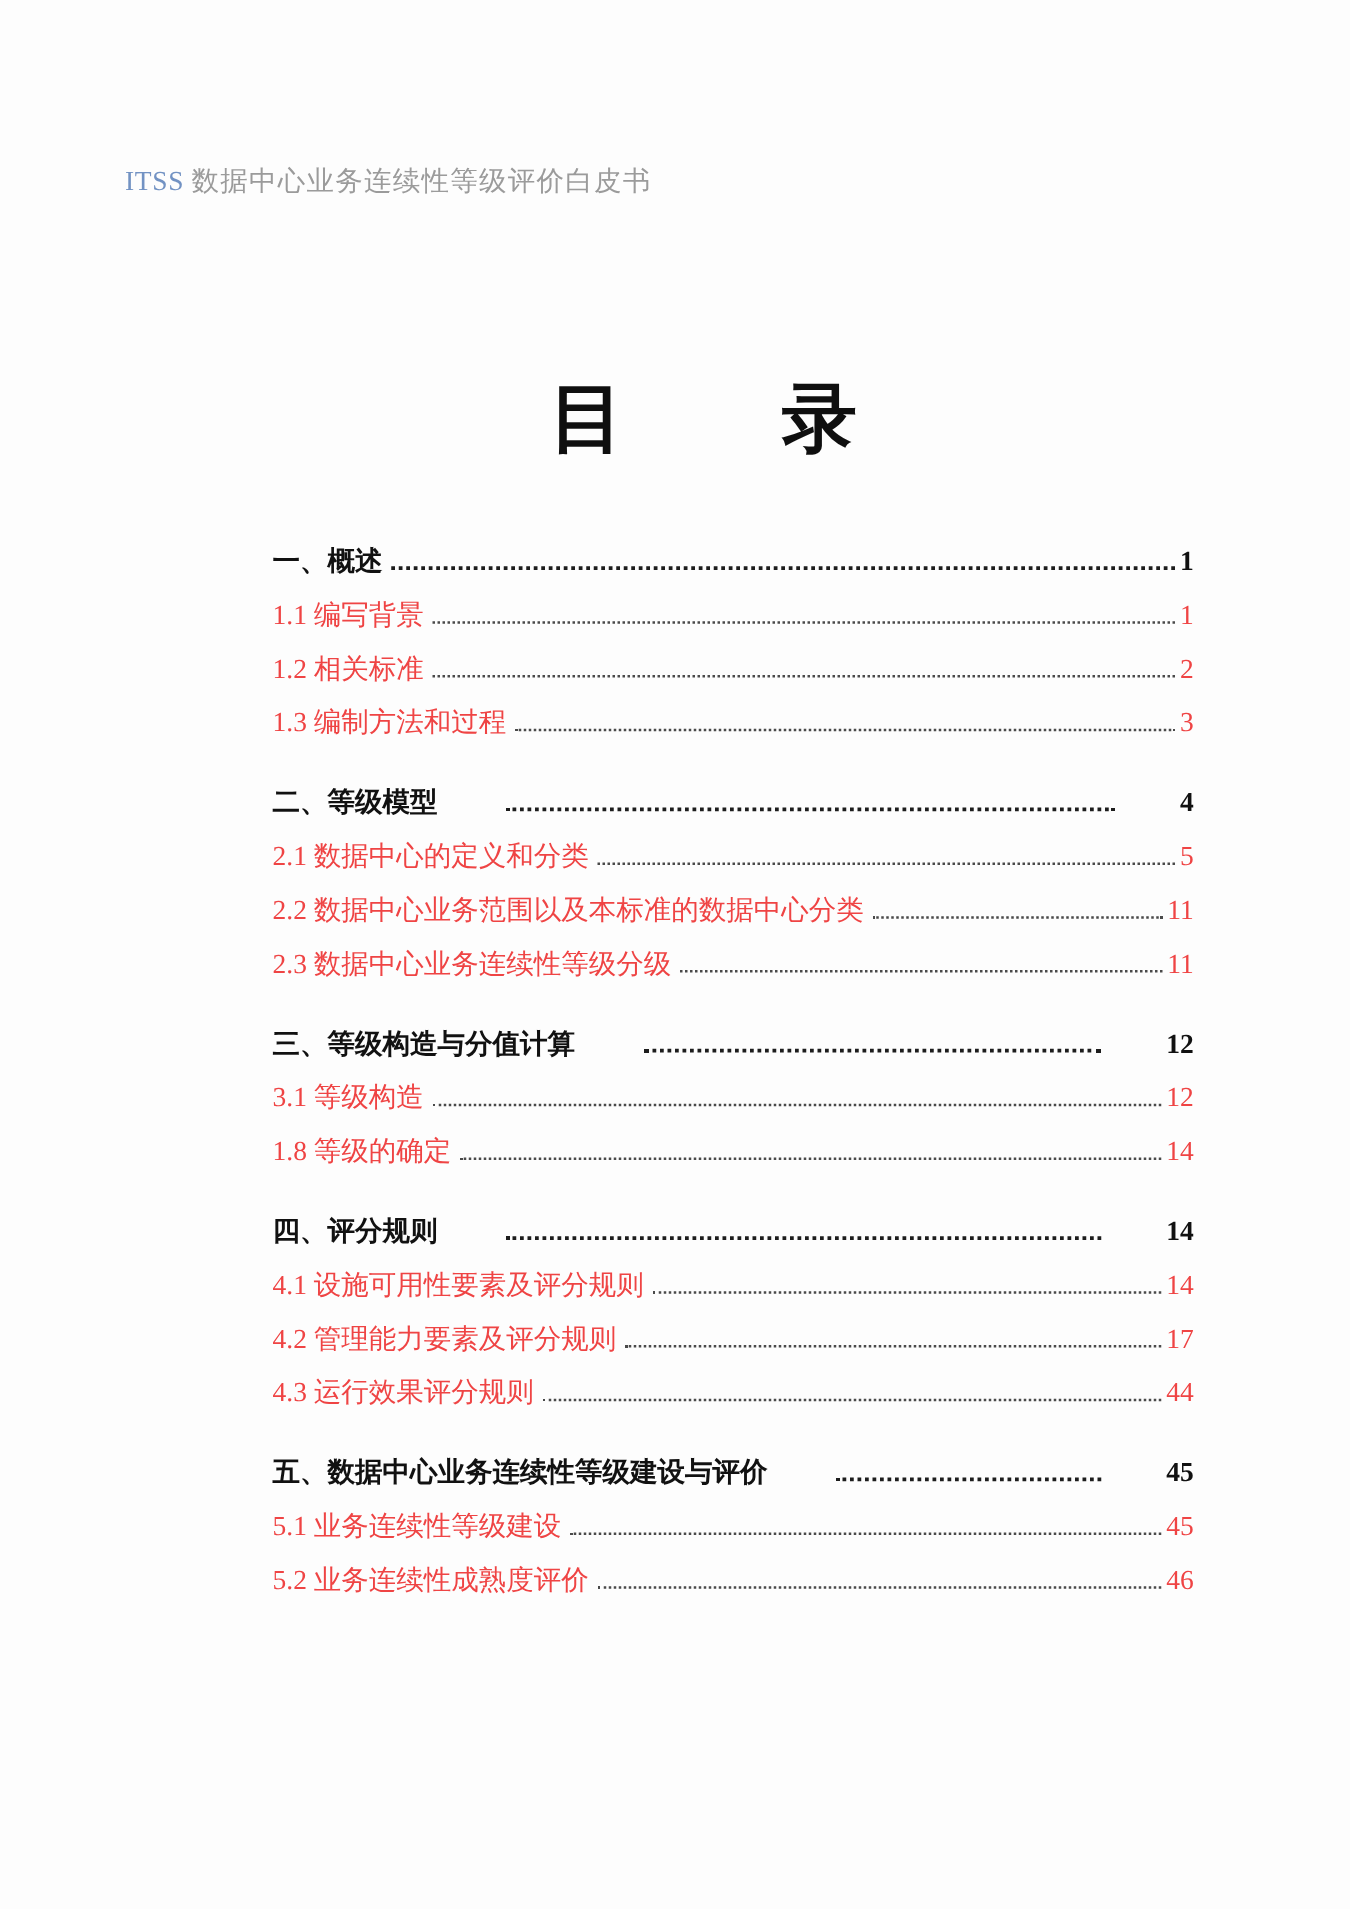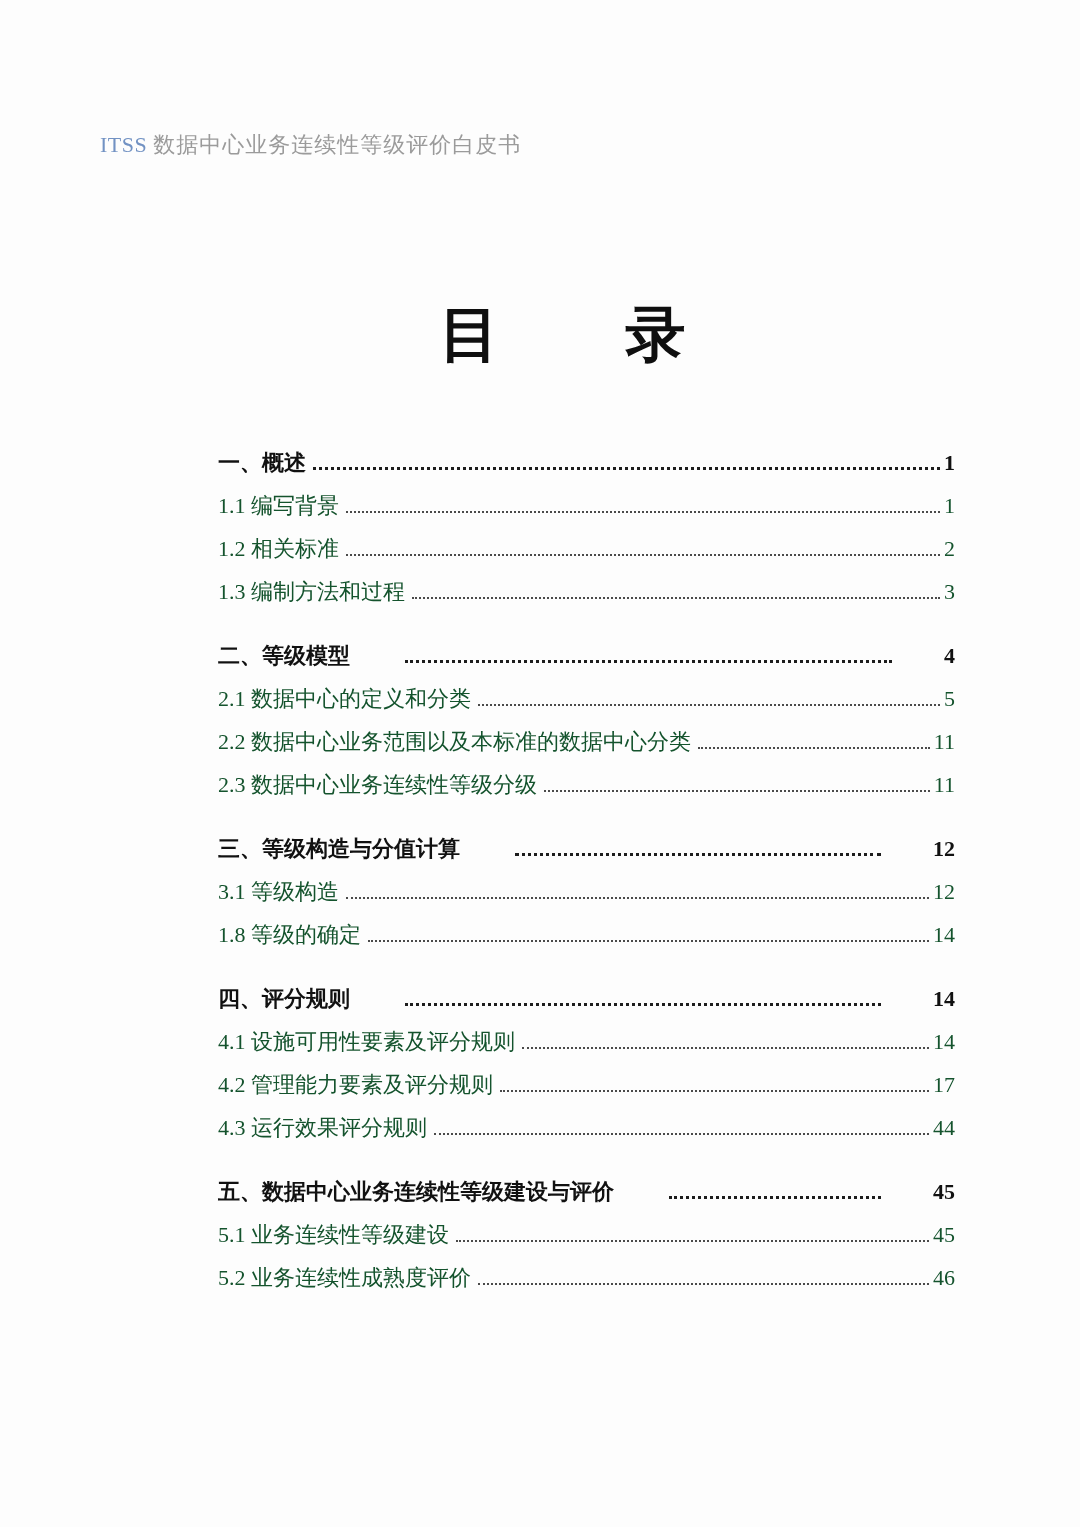--- a/index.html
+++ b/index.html
@@ -42,39 +42,38 @@
     right: 140px;
     top: 436px;
   }
   .toc-row {
     display: flex;
     align-items: baseline;
     font-size: 22px;
     line-height: 26px;
     margin-bottom: 17px;
     cursor: default;
-    margin-top: 14px;
   }
   .toc-row.group-start { margin-top: 38px; gap: 48px; }
   .toc-label { white-space: nowrap; }
   .toc-leader {
     flex: 1 1 auto;
     margin: 0 4px 5px 7px;
     border-bottom: 2px dotted #4a4a4a;
     min-width: 30px;
   }
   .toc-page { white-space: nowrap; }
   .lv1 .toc-label, .lv1 .toc-page {
     font-weight: 700;
     color: #111111;
   }
   .lv1 .toc-leader { border-bottom: 3px dotted #1d1d1d; }
   .lv2 .toc-label, .lv2 .toc-page {
     font-weight: 400;
-    color: #14532d;
+    color: #ef4444;
   }
 </style>
 </head>
 <body>
 
 <div class="page">
 
   <div class="page-header">
     <span class="brand">ITSS</span><span class="header-title">数据中心业务连续性等级评价白皮书</span>
   </div>

